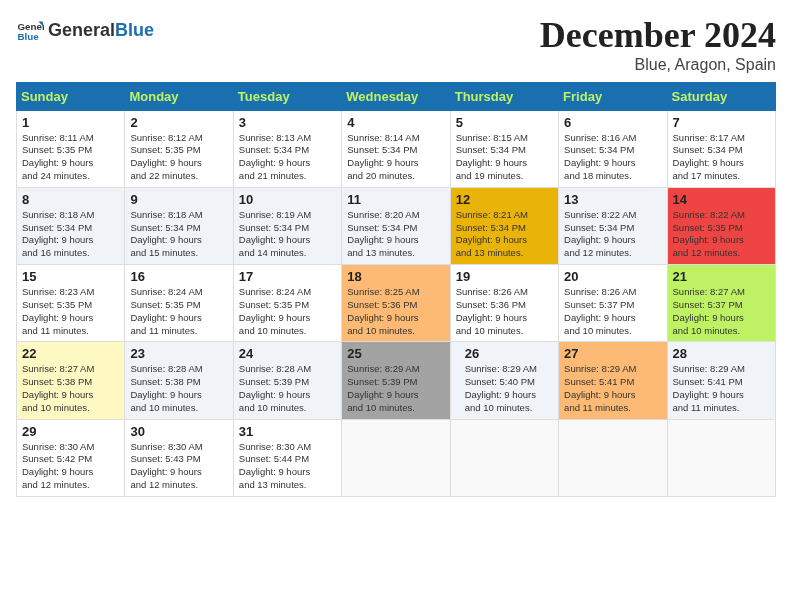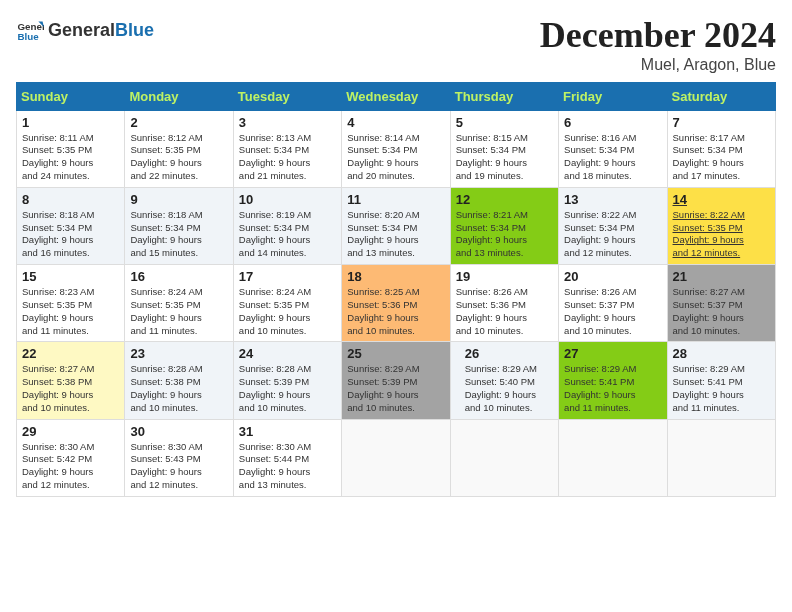--- a/index.html
+++ b/index.html
@@ -106,21 +106,21 @@
     </svg>
     <div>
       <div style="display:flex; align-items:baseline; gap:0;">
         <span class="logo-text-general">General</span>
           <span class="logo-text-blue">Blue</span>
       </div>
     </div>
   </div>
   <div class="title-block">
     <div class="month-title">December 2024</div>
-    <div class="location">Muel, Aragon, Blue</div>
+    <div class="location">Blue, Aragon, Spain</div>
   </div>
 </div>
 
 <table class="calendar">
   <thead>
     <tr>
     <th>Sunday</th>
         <th>Monday</th>
         <th>Tuesday</th>
         <th>Wednesday</th>
@@ -170,29 +170,29 @@
           <div class="cell-text">Sunrise: 8:18 AM<br>Sunset: 5:34 PM<br>Daylight: 9 hours<br>and 15 minutes.</div>
         </td>
         <td style="background: rgb(240, 244, 248);">
           <span class="day-number">10</span>
           <div class="cell-text">Sunrise: 8:19 AM<br>Sunset: 5:34 PM<br>Daylight: 9 hours<br>and 14 minutes.</div>
         </td>
         <td style="background: rgb(240, 244, 248);">
           <span class="day-number">11</span>
           <div class="cell-text">Sunrise: 8:20 AM<br>Sunset: 5:34 PM<br>Daylight: 9 hours<br>and 13 minutes.</div>
         </td>
-        <td style="background: #84cc16;">
+        <td style="background: #eab308;">
           <span class="day-number">12</span>
           <div class="cell-text">Sunrise: 8:21 AM<br>Sunset: 5:34 PM<br>Daylight: 9 hours<br>and 13 minutes.</div>
         </td>
         <td style="background: rgb(240, 244, 248);">
           <span class="day-number">13</span>
           <div class="cell-text">Sunrise: 8:22 AM<br>Sunset: 5:34 PM<br>Daylight: 9 hours<br>and 12 minutes.</div>
         </td>
-        <td style="background: #fde047; text-decoration: underline;">
+        <td style="background: #ef4444;">
           <span class="day-number">14</span>
           <div class="cell-text">Sunrise: 8:22 AM<br>Sunset: 5:35 PM<br>Daylight: 9 hours<br>and 12 minutes.</div>
         </td>
       </tr>
       <tr>
         <td style="background: rgb(255, 255, 255);">
           <span class="day-number">15</span>
           <div class="cell-text">Sunrise: 8:23 AM<br>Sunset: 5:35 PM<br>Daylight: 9 hours<br>and 11 minutes.</div>
         </td>
         <td style="background: rgb(255, 255, 255);">
@@ -208,21 +208,21 @@
           <div class="cell-text">Sunrise: 8:25 AM<br>Sunset: 5:36 PM<br>Daylight: 9 hours<br>and 10 minutes.</div>
         </td>
         <td style="background: rgb(255, 255, 255);">
           <span class="day-number">19</span>
           <div class="cell-text">Sunrise: 8:26 AM<br>Sunset: 5:36 PM<br>Daylight: 9 hours<br>and 10 minutes.</div>
         </td>
         <td style="background: rgb(255, 255, 255);">
           <span class="day-number">20</span>
           <div class="cell-text">Sunrise: 8:26 AM<br>Sunset: 5:37 PM<br>Daylight: 9 hours<br>and 10 minutes.</div>
         </td>
-        <td style="background: #a3a3a3;">
+        <td style="background: #bef264;">
           <span class="day-number">21</span>
           <div class="cell-text">Sunrise: 8:27 AM<br>Sunset: 5:37 PM<br>Daylight: 9 hours<br>and 10 minutes.</div>
         </td>
       </tr>
       <tr>
         <td style="background: #fef9c3;">
           <span class="day-number">22</span>
           <div class="cell-text">Sunrise: 8:27 AM<br>Sunset: 5:38 PM<br>Daylight: 9 hours<br>and 10 minutes.</div>
         </td>
         <td style="background: rgb(240, 244, 248);">
@@ -234,21 +234,21 @@
           <div class="cell-text">Sunrise: 8:28 AM<br>Sunset: 5:39 PM<br>Daylight: 9 hours<br>and 10 minutes.</div>
         </td>
         <td style="background: #a3a3a3;">
           <span class="day-number">25</span>
           <div class="cell-text">Sunrise: 8:29 AM<br>Sunset: 5:39 PM<br>Daylight: 9 hours<br>and 10 minutes.</div>
         </td>
         <td style="background: rgb(240, 244, 248); padding-left: 14px;">
           <span class="day-number">26</span>
           <div class="cell-text">Sunrise: 8:29 AM<br>Sunset: 5:40 PM<br>Daylight: 9 hours<br>and 10 minutes.</div>
         </td>
-        <td style="background: #84cc16; margin-top: 11px;">
+        <td style="background: #fdba74; margin-top: 11px;">
           <span class="day-number">27</span>
           <div class="cell-text">Sunrise: 8:29 AM<br>Sunset: 5:41 PM<br>Daylight: 9 hours<br>and 11 minutes.</div>
         </td>
         <td style="background: rgb(240, 244, 248);">
           <span class="day-number">28</span>
           <div class="cell-text">Sunrise: 8:29 AM<br>Sunset: 5:41 PM<br>Daylight: 9 hours<br>and 11 minutes.</div>
         </td>
       </tr>
       <tr>
         <td style="background: rgb(255, 255, 255);">

